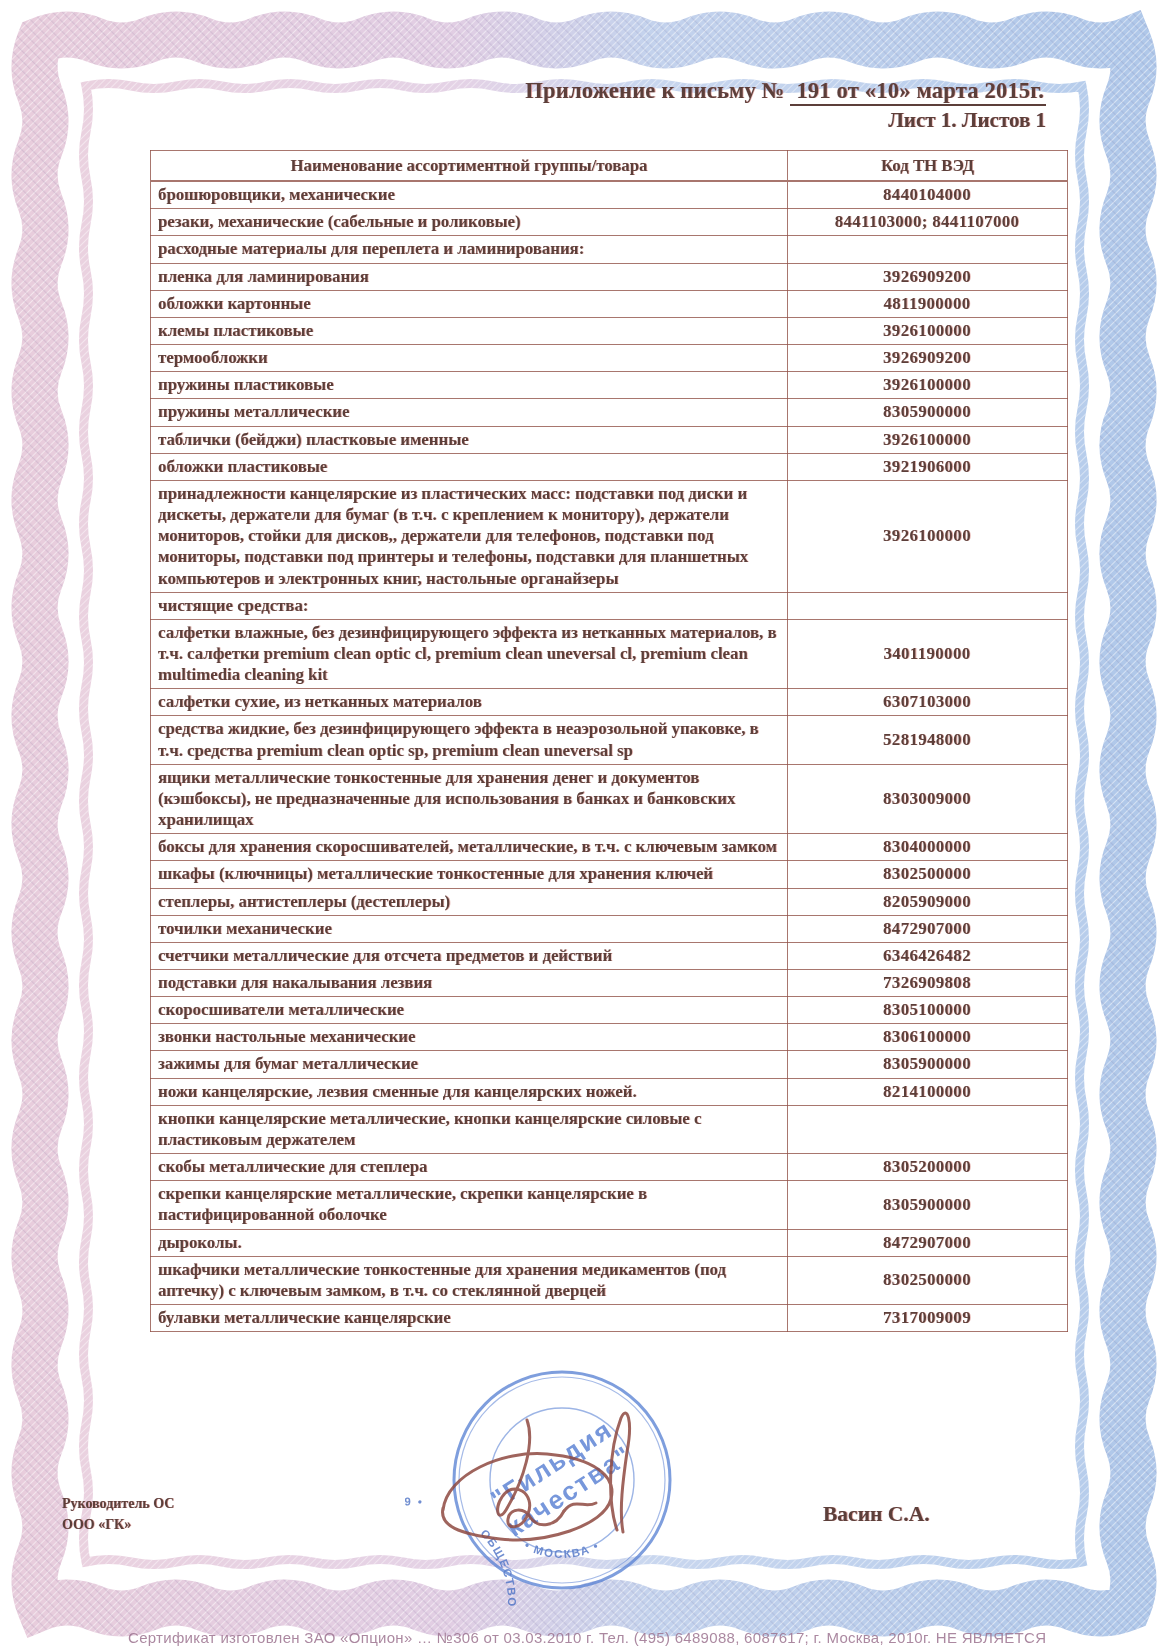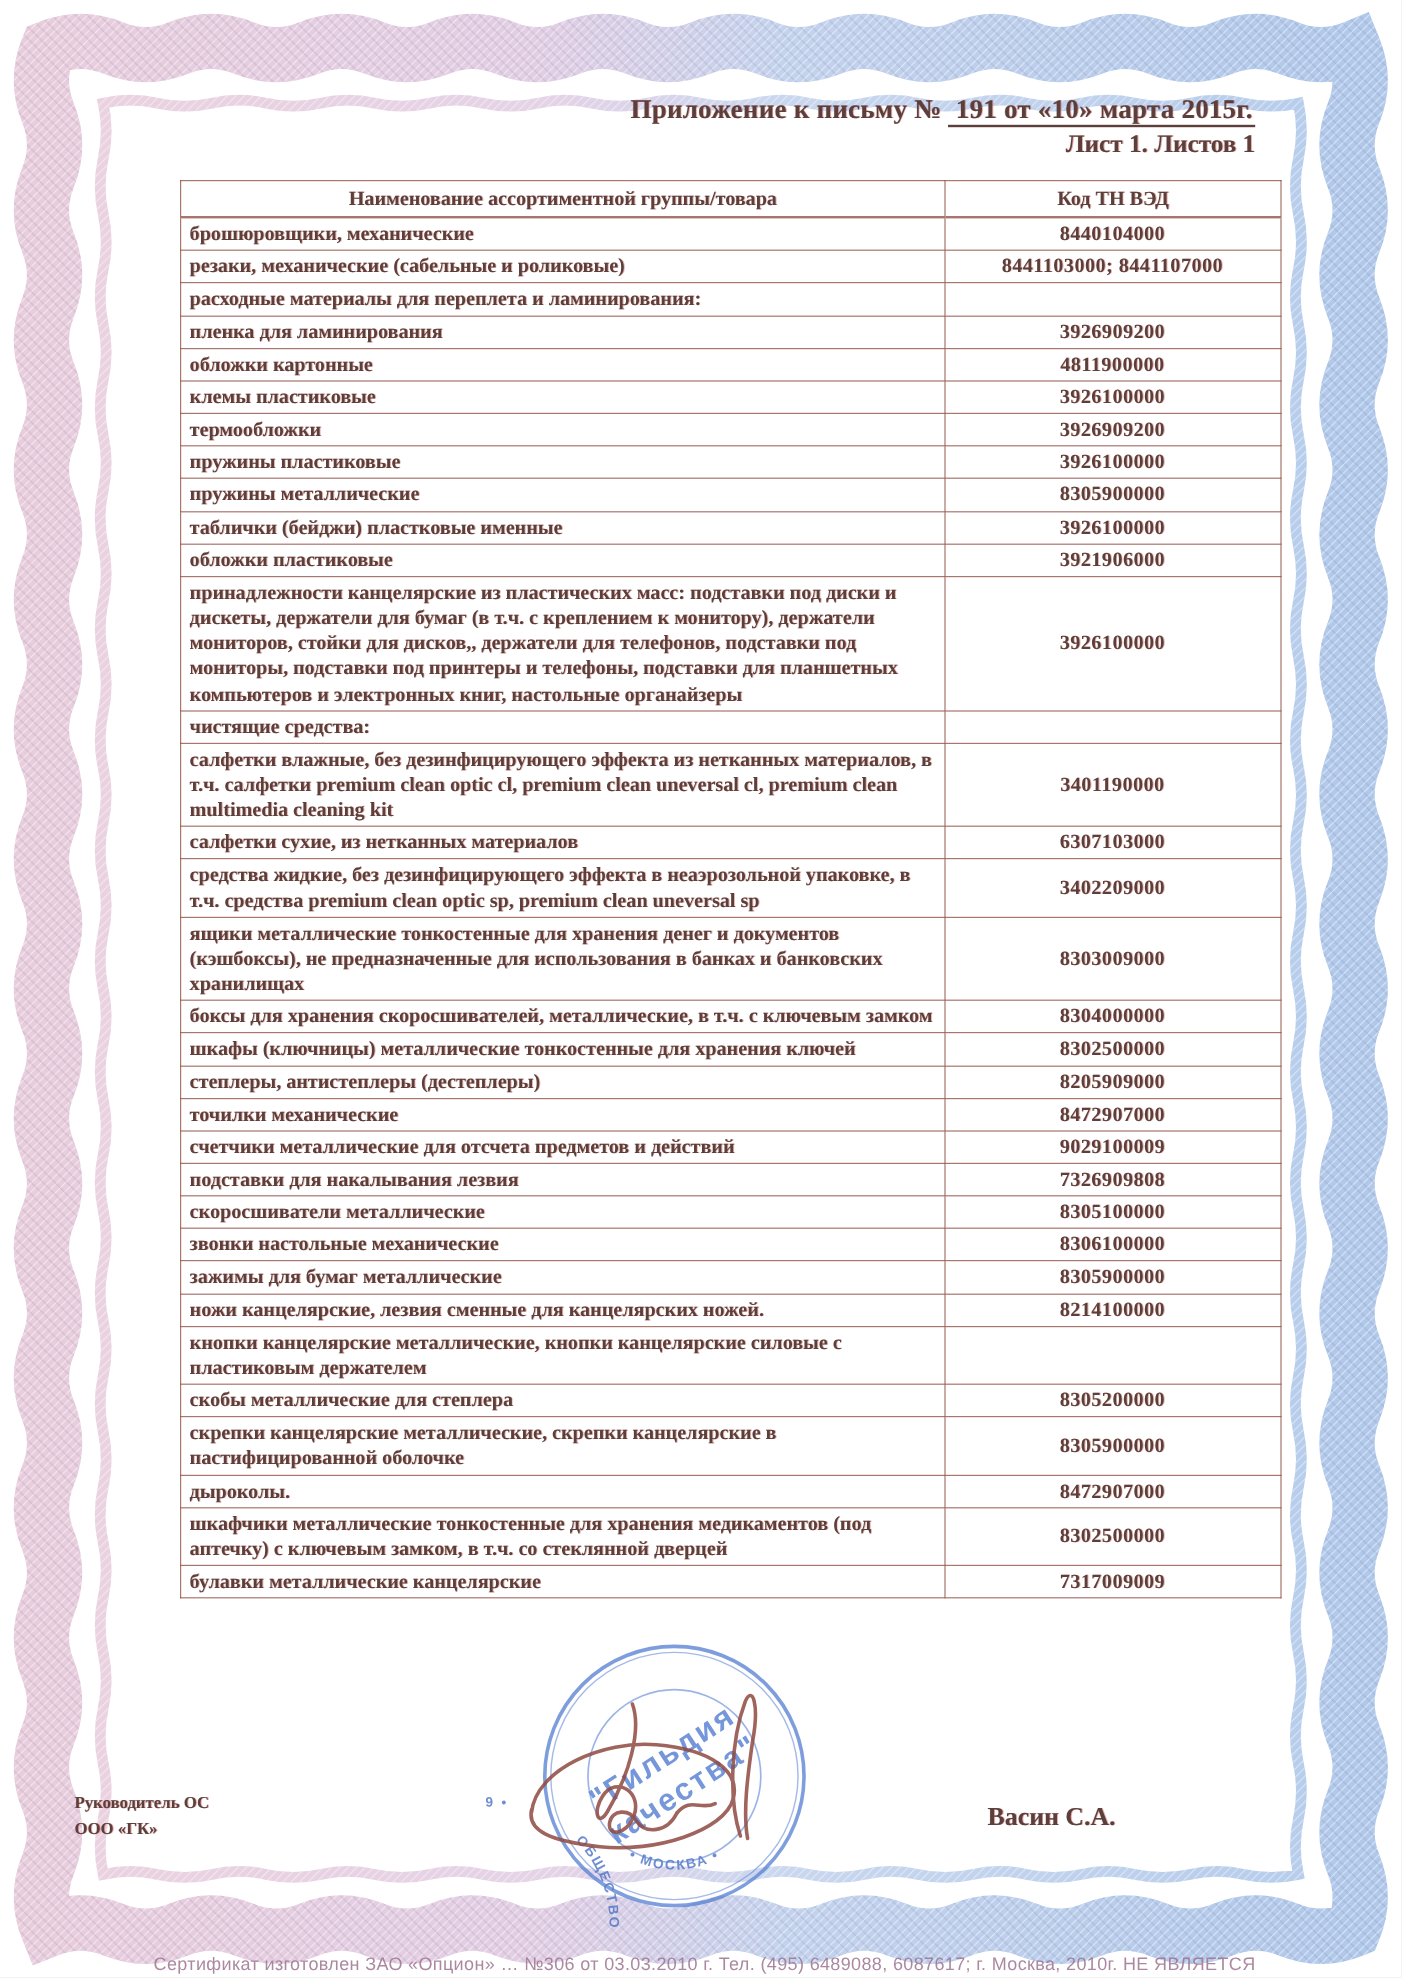--- a/index.html
+++ b/index.html
@@ -161,21 +161,21 @@
           <tr>
             <td class="name-cell">салфетки влажные, без дезинфицирующего эффекта из нетканных материалов, в т.ч. салфетки premium clean optic cl, premium clean uneversal cl, premium clean multimedia cleaning kit</td>
             <td class="code-cell">3401190000</td>
           </tr>
           <tr>
             <td class="name-cell">салфетки сухие, из нетканных материалов</td>
             <td class="code-cell">6307103000</td>
           </tr>
           <tr>
             <td class="name-cell">средства жидкие, без дезинфицирующего эффекта в неаэрозольной упаковке, в т.ч. средства premium clean optic sp, premium clean uneversal sp</td>
-            <td class="code-cell">3402209000</td>
+            <td class="code-cell">5281948000</td>
           </tr>
           <tr>
             <td class="name-cell">ящики металлические тонкостенные для хранения денег и документов (кэшбоксы), не предназначенные для использования в банках и банковских хранилищах</td>
             <td class="code-cell">8303009000</td>
           </tr>
           <tr>
             <td class="name-cell">боксы для хранения скоросшивателей, металлические, в т.ч. с ключевым замком</td>
             <td class="code-cell">8304000000</td>
           </tr>
           <tr>
@@ -185,21 +185,21 @@
           <tr>
             <td class="name-cell">степлеры,  антистеплеры (дестеплеры)</td>
             <td class="code-cell">8205909000</td>
           </tr>
           <tr>
             <td class="name-cell">точилки механические</td>
             <td class="code-cell">8472907000</td>
           </tr>
           <tr>
             <td class="name-cell">счетчики металлические для отсчета предметов и действий</td>
-            <td class="code-cell">9029100009</td>
+            <td class="code-cell">6346426482</td>
           </tr>
           <tr>
             <td class="name-cell">подставки для накалывания лезвия</td>
             <td class="code-cell">7326909808</td>
           </tr>
           <tr>
             <td class="name-cell">скоросшиватели металлические</td>
             <td class="code-cell">8305100000</td>
           </tr>
           <tr>

